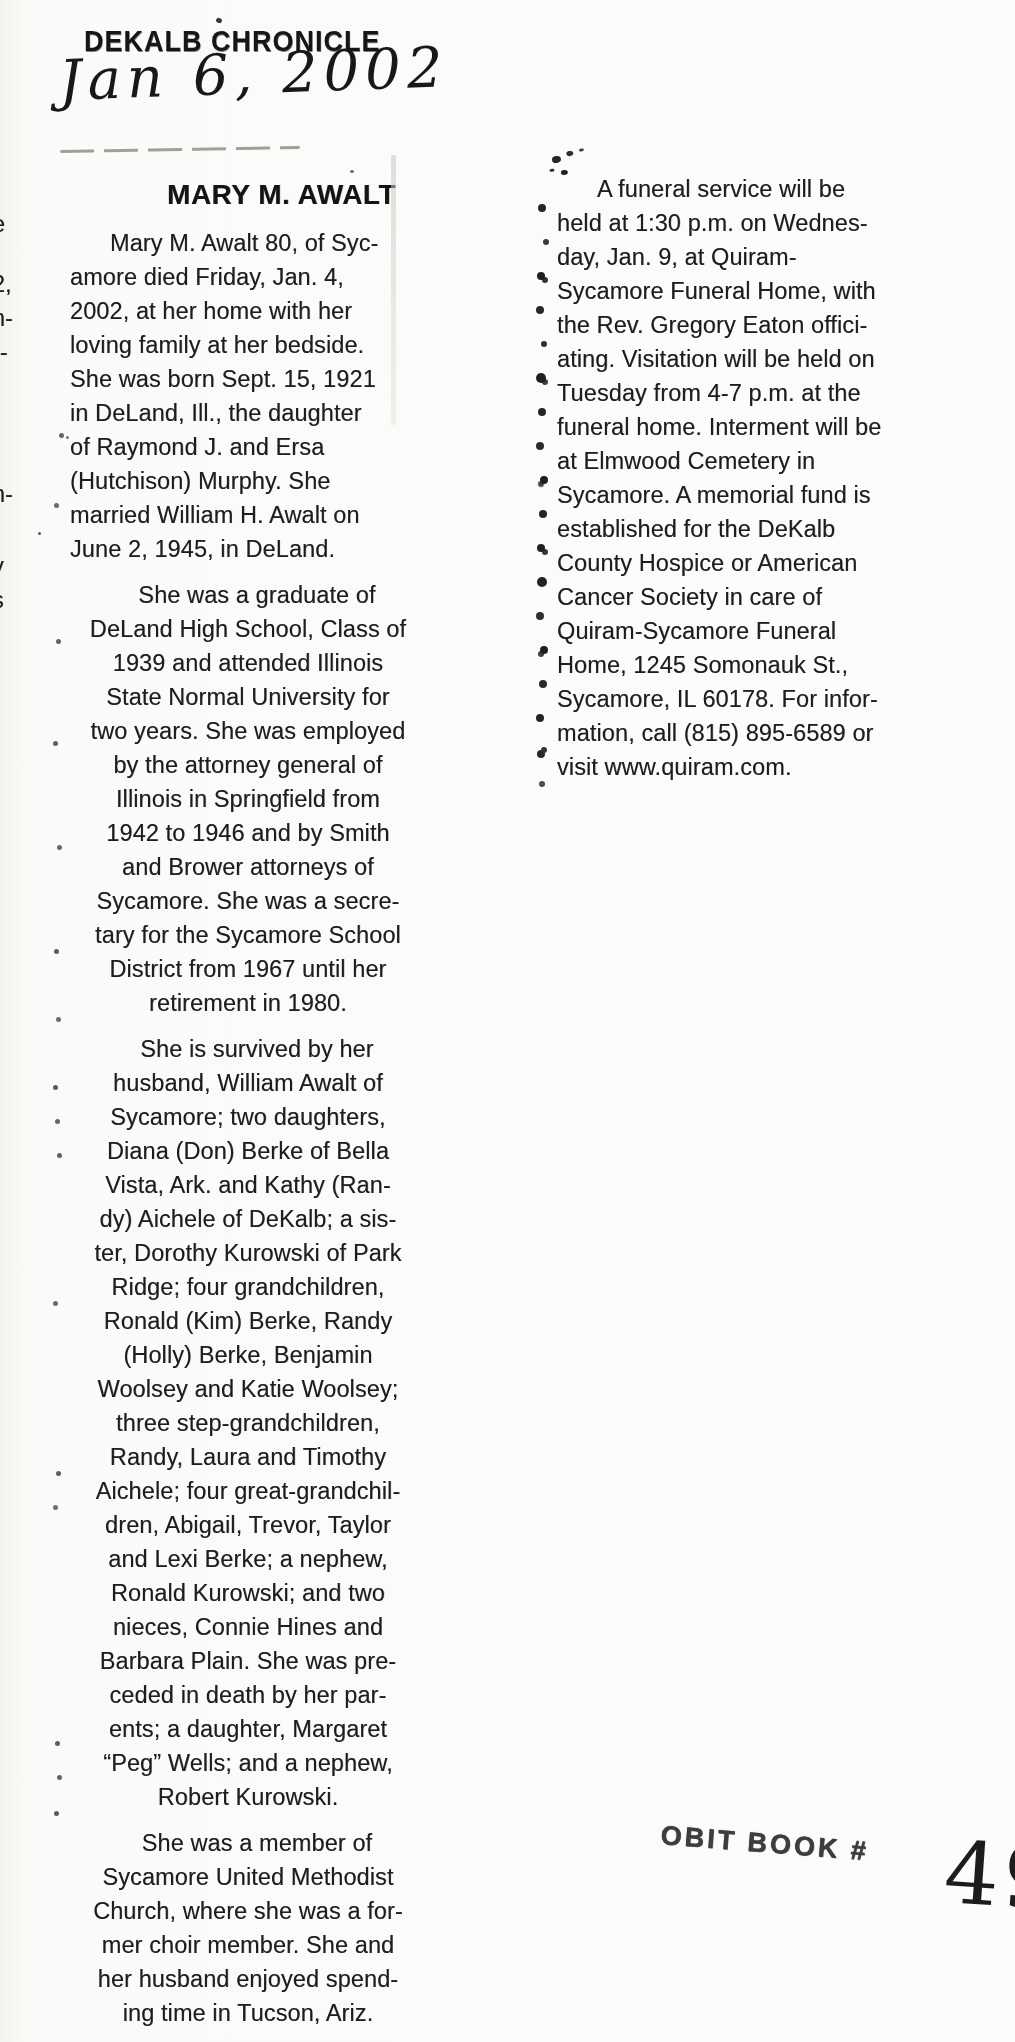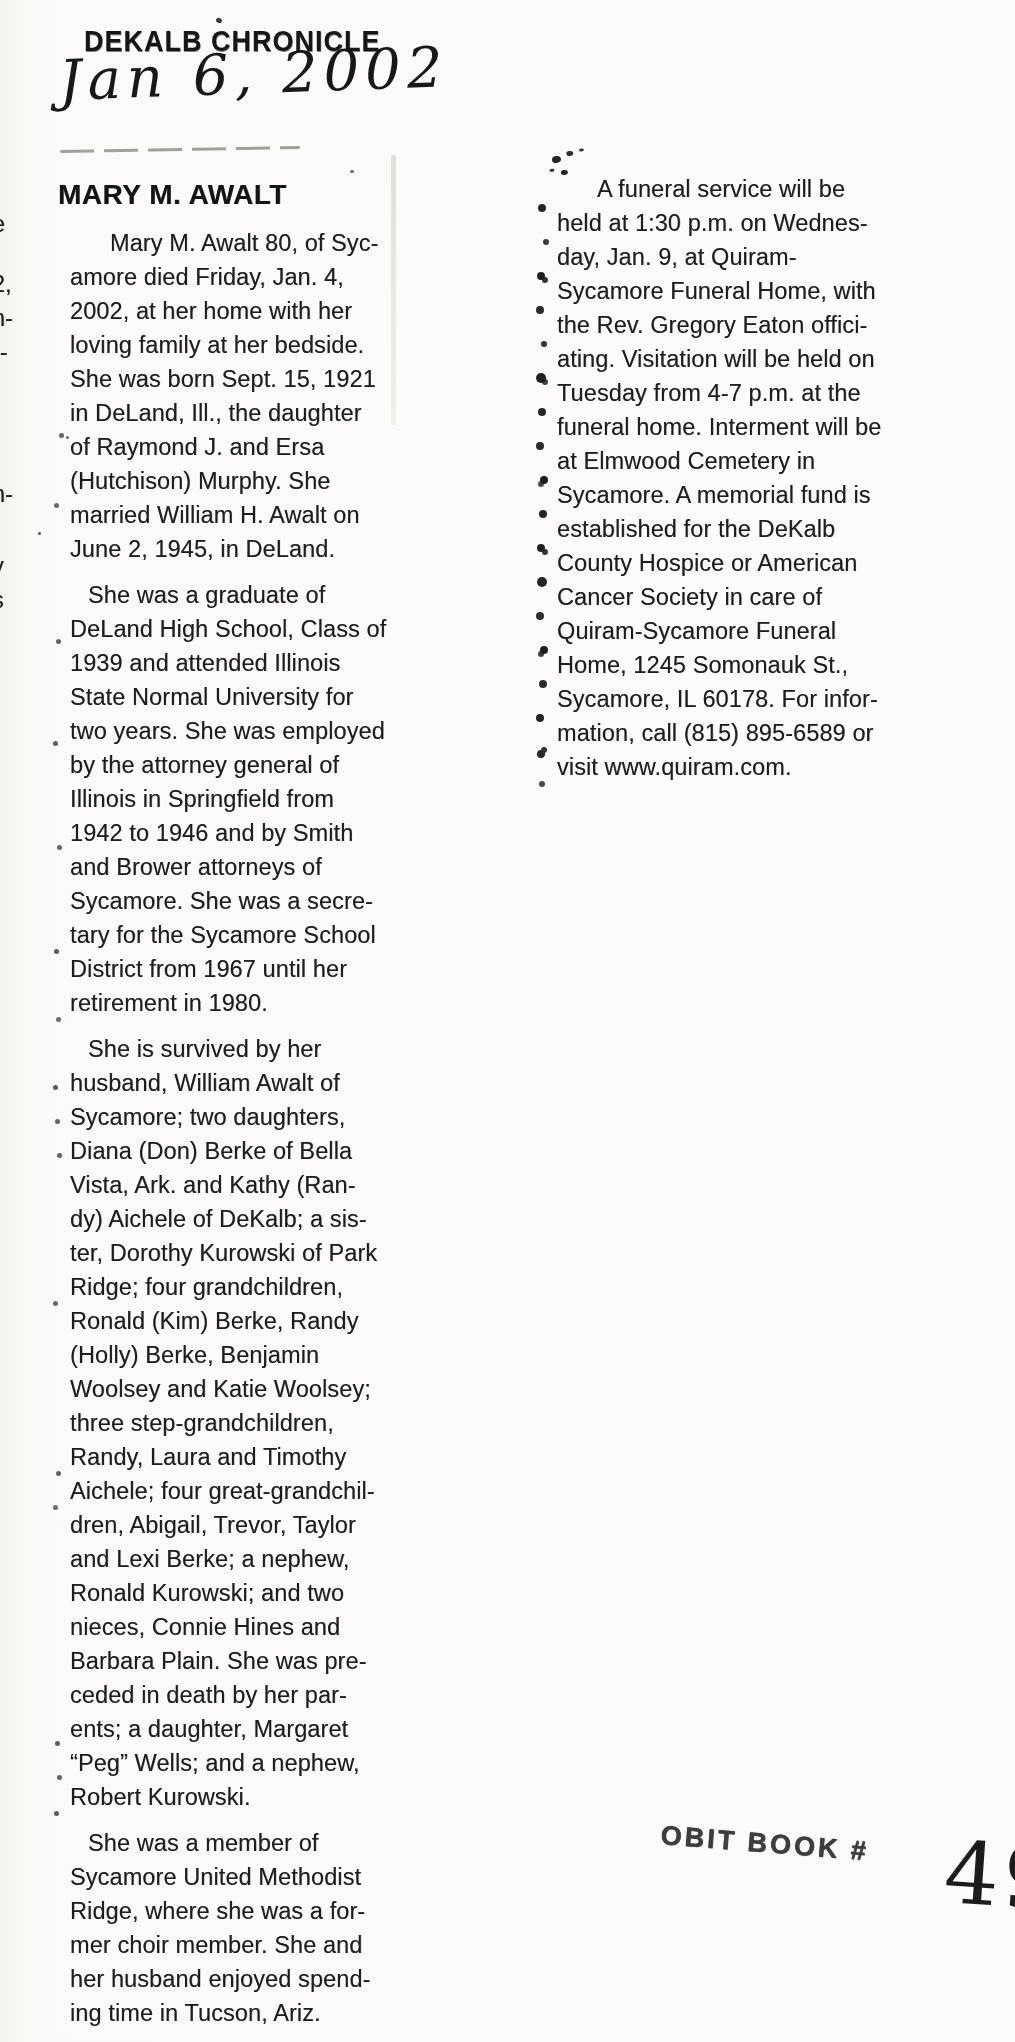--- a/index.html
+++ b/index.html
@@ -31,32 +31,32 @@
   .date-underline{
     position:absolute;left:60px;top:148px;width:240px;height:3px;
     background:repeating-linear-gradient(90deg,#6f6e6a 0 34px,transparent 34px 44px);
     transform:rotate(-1deg);opacity:.65;border-radius:2px;
   }
   
   .col{position:absolute;color:#1d1d1d;}
   .col-left{left:58px;top:176px;width:380px;}
   .col-right{left:545px;top:160px;width:350px;}
   .obit-title{
-    margin:0;padding:0 42px 0 0;text-align:left;
+    margin:0;padding:0 42px 0 0;text-align:right;
     font-size:28px;font-weight:bold;letter-spacing:.5px;line-height:38px;
     color:#141414;text-shadow:0.4px 0.4px 0.4px rgba(0,0,0,.45);
     white-space:pre;
   }
   .para{
     margin:12px;font-size:23.5px;line-height:34px;
     white-space:pre;letter-spacing:.1px;
     text-shadow:0.35px 0.35px 0.35px rgba(10,10,10,.4);
   }
   .indent-lg{text-indent:40px;}
-  .indent-sm{text-indent:18px;}
+  .indent-sm{text-indent:18px;text-align:center;}
   
   .edge-frag{
     position:absolute;left:-8px;width:24px;overflow:visible;
     font-size:23.5px;line-height:30px;color:#1d1d1d;white-space:pre;
     text-shadow:0.35px 0.35px 0.35px rgba(10,10,10,.4);
   }
   
   .scanline-vert{
     position:absolute;left:391px;top:155px;width:5px;height:270px;
     background:linear-gradient(180deg,#c8c6c2,#dcdad6 60%,#e7e5e1);
@@ -165,21 +165,21 @@
 and Lexi Berke; a nephew,
 Ronald Kurowski; and two
 nieces, Connie Hines and
 Barbara Plain. She was pre-
 ceded in death by her par-
 ents; a daughter, Margaret
 “Peg” Wells; and a nephew,
 Robert Kurowski.</p>
     <p class="para indent-sm">She was a member of
 Sycamore United Methodist
-Ridge, where she was a for-
+Church, where she was a for-
 mer choir member. She and
 her husband enjoyed spend-
 ing time in Tucson, Ariz.</p>
   </div>
 
   <div class="col col-right">
     <p class="para indent-lg">A funeral service will be
 held at 1:30 p.m. on Wednes-
 day, Jan. 9, at Quiram-
 Sycamore Funeral Home, with

